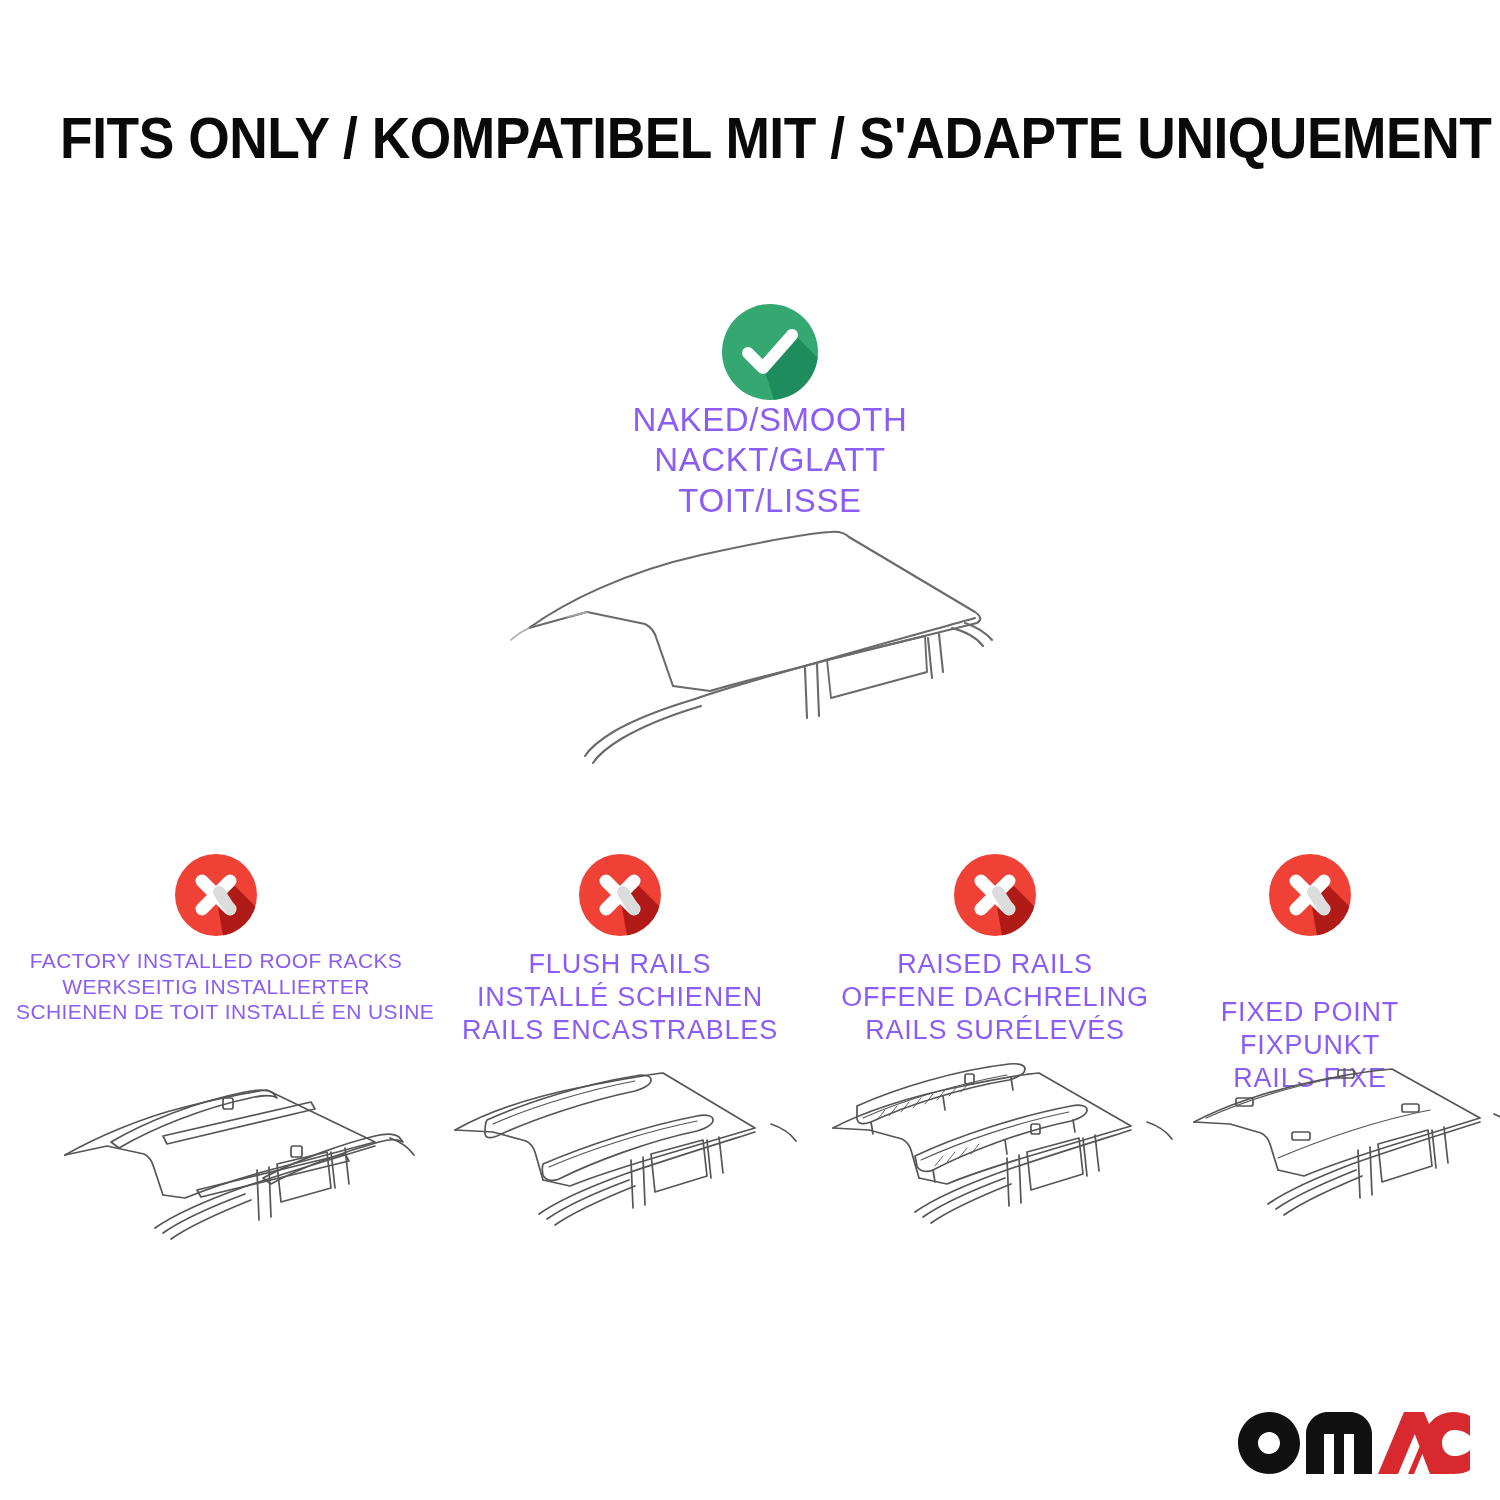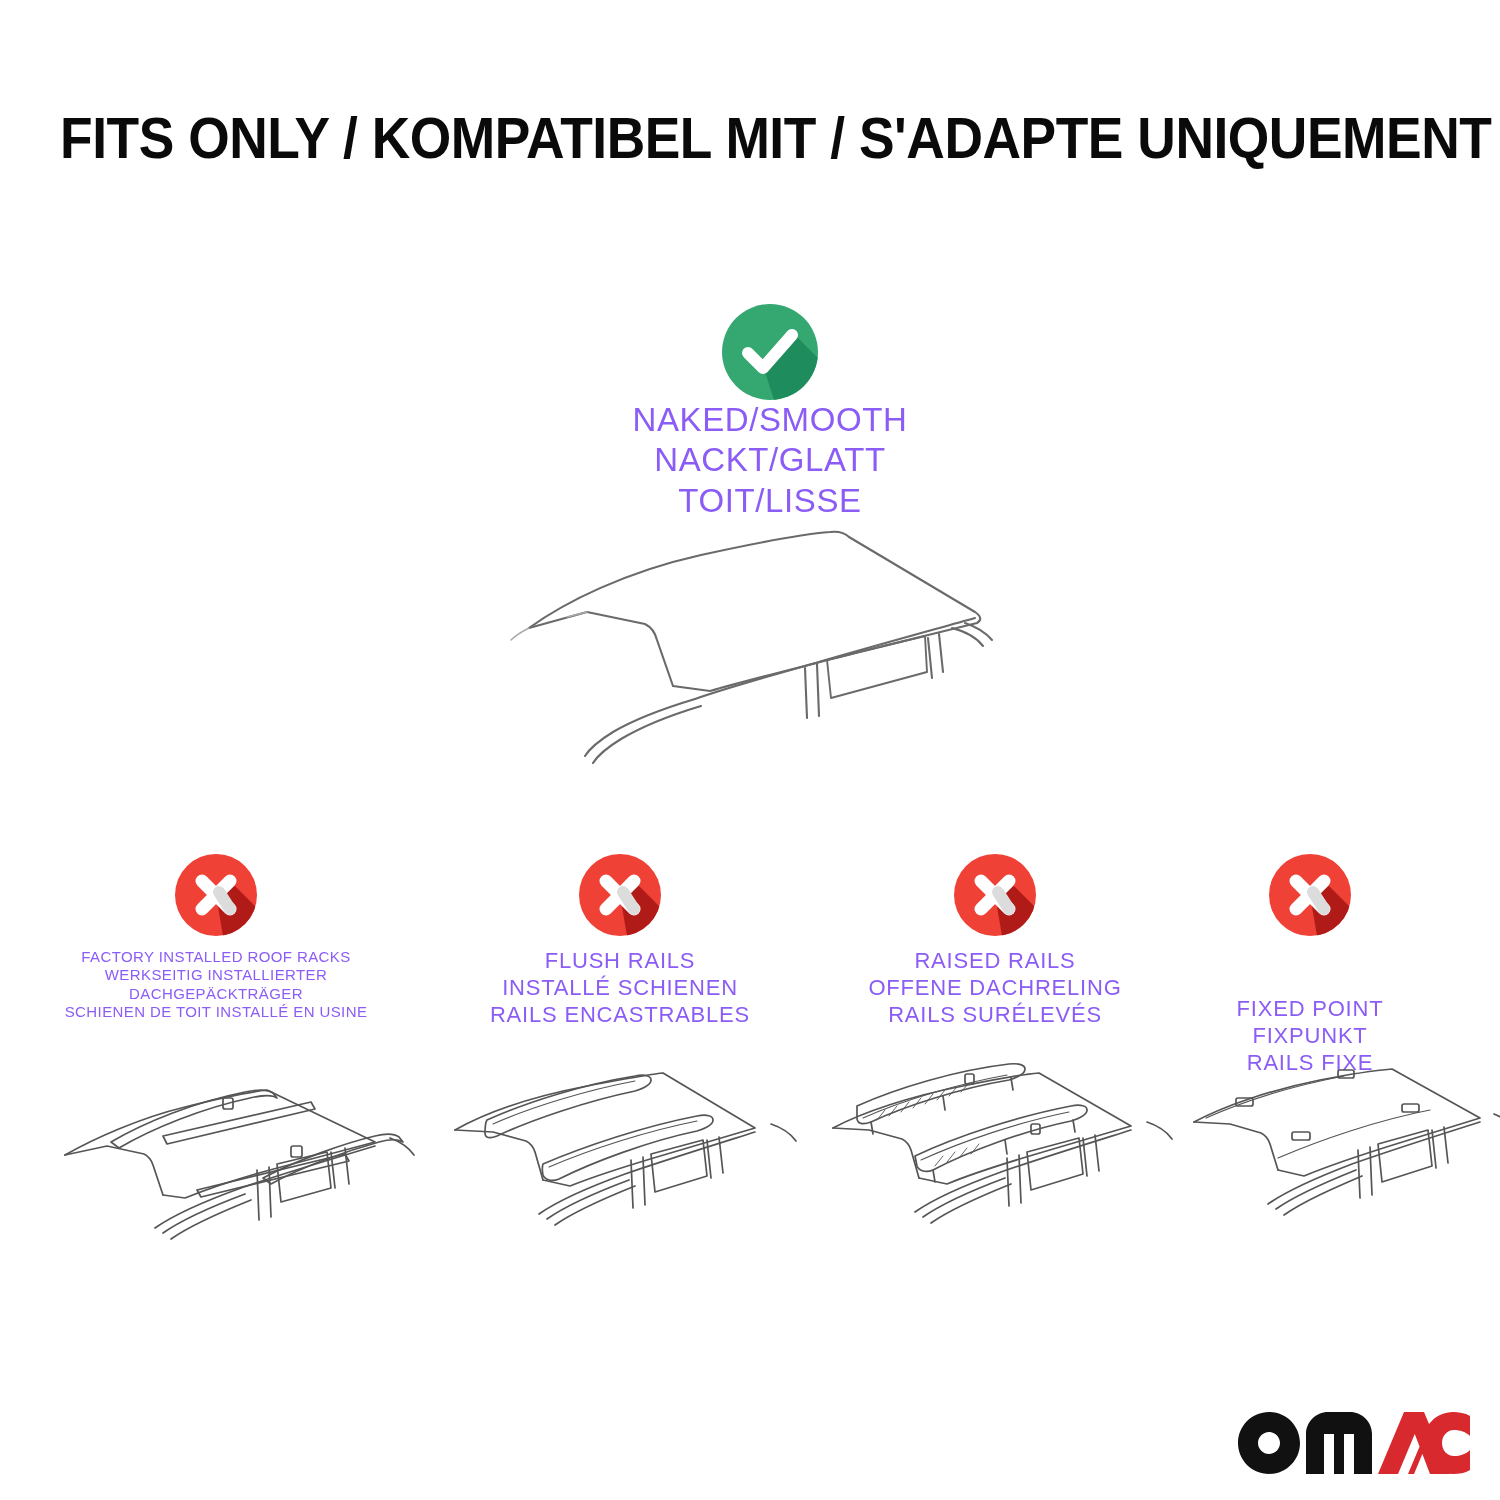--- a/index.html
+++ b/index.html
@@ -44,24 +44,24 @@
   }
   .label .ln{display:block;}
 
   .label-ok{
     left:500px;width:540px;
     top:400px;
     font-size:33px;
     letter-spacing:0.6px;
   }
   .label-no{
-    font-size:22px;
+    font-size:27px;
     letter-spacing:0.8px;
   }
-  .label-no.wide{font-size:15px;letter-spacing:0.4px;}
+  .label-no.wide{font-size:21px;letter-spacing:0.4px;}
 
   
   .art{position:absolute;}
   .art svg{display:block;}
 
   
   .logo{position:absolute;left:1238px;top:1412px;}
   .logo svg{display:block;}
 </style>
 </head>
@@ -139,21 +139,20 @@
       <path d="M55 27 L41 41" stroke="#ffffff"></path>
       <path d="M41 41 L27 55" stroke="#ffffff"></path>
       <path d="M44 38 L55 55" stroke="#dcdcdc" stroke-width="12"></path>
     </g>
   </svg>
 </div>
 
 <div class="label label-no wide" style="left:16px;width:400px;top:948px;">
   <span class="ln">FACTORY INSTALLED ROOF RACKS</span>
   <span class="ln">WERKSEITIG INSTALLIERTER</span>
-  <span class="ln">DACHGEPÄCKTRÄGER</span>
   <span class="ln">SCHIENEN DE TOIT INSTALLÉ EN USINE</span>
 </div>
 
 <div class="art" style="left:45px;top:1060px;">
   <svg width="390" height="230" viewBox="0 0 390 230">
     <g fill="none" stroke="#555555" stroke-width="1.7" stroke-linejoin="round" stroke-linecap="round">
 
       <path d="M20 95 C50 78 95 58 140 47 C175 38 205 32 222 30 L330 82 L240 106 C205 115 165 128 140 138 L118 135"></path>
       <path d="M118 135 L108 105 C106 99 103 96 99 94 L62 86 L20 95"></path>
 

